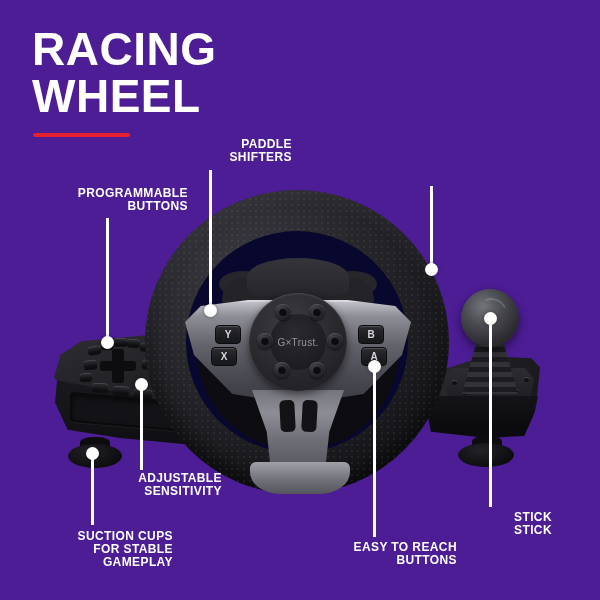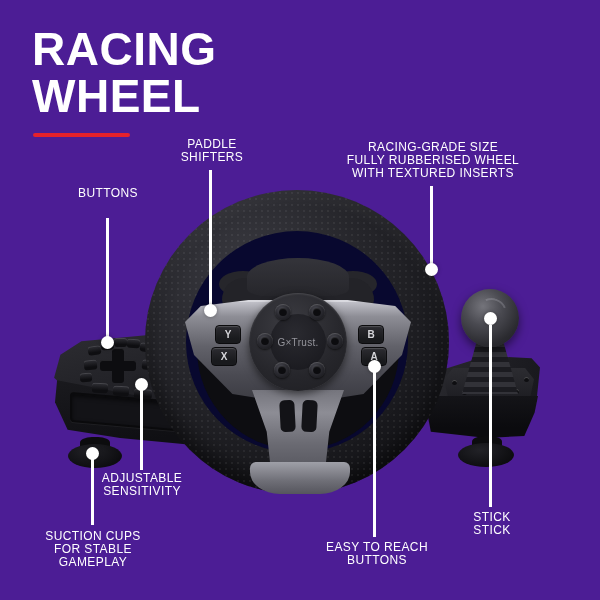--- a/index.html
+++ b/index.html
@@ -7,21 +7,21 @@
          font-family:"Liberation Sans",sans-serif;}
   .stage *{position:absolute;box-sizing:border-box;}
 
   
   .title-line{color:#fff;font-weight:bold;font-size:46px;line-height:47px;letter-spacing:.5px;white-space:nowrap;}
   .red-rule{background:#e6212b;border-radius:2px;}
 
   
   .c-line{width:3px;background:#fff;z-index:6;}
   .c-dot{width:13px;height:13px;border-radius:50%;background:#fff;z-index:6;box-shadow:0 0 4px rgba(0,0,0,.35);}
-  .c-label{color:#fff;font-weight:normal;font-size:12px;line-height:13px;letter-spacing:.4px;text-align:center;z-index:6;}
+  .c-label{color:#fff;font-weight:bold;font-size:12px;line-height:13px;letter-spacing:.4px;text-align:right;z-index:6;}
   .c-label div{position:static;}
 
   
   .rim{left:145px;top:190px;width:304px;height:304px;border-radius:50%;z-index:3;
        background:radial-gradient(circle at 34% 28%, #3a3a41 0%, #26262b 38%, #18181c 70%, #0e0e11 100%);
        box-shadow:inset 0 8px 14px rgba(255,255,255,.05), inset 0 -12px 20px rgba(0,0,0,.55);}
   .rim::after{content:"";position:absolute;left:0;top:0;right:0;bottom:0;border-radius:50%;
        background-image:radial-gradient(rgba(255,255,255,.06) 1px, transparent 1.4px);background-size:6px 6px;}
   .rim-hole{left:186px;top:231px;width:222px;height:222px;border-radius:50%;background:#08082f;z-index:3;}
   .lower-dark{left:197px;top:338px;width:202px;height:112px;background:#0d0d11;z-index:3;
@@ -159,29 +159,25 @@
   <div class="face-btn" style="left:358px;top:325px;">B</div>
   <div class="face-btn" style="left:361px;top:347px;">A</div>
 
   <div class="c-label" style="left:132px;top:138px;width:160px;">
     <div>PADDLE</div>
     <div>SHIFTERS</div>
   </div>
   <div class="c-line" style="left:209px;top:170px;height:136px;"></div>
   <div class="c-dot" style="left:204px;top:304px;"></div>
 
-  <div class="c-label" style="left:333px;top:141px;width:200px;">
-    <div>RACING-GRADE SIZE</div>
-    <div>FULLY RUBBERISED WHEEL</div>
-    <div>WITH TEXTURED INSERTS</div>
-  </div>
   <div class="c-line" style="left:430px;top:186px;height:80px;"></div>
   <div class="c-dot" style="left:425px;top:263px;"></div>
 
   <div class="c-label" style="left:28px;top:187px;width:160px;">
+    <div>PROGRAMMABLE</div>
     <div>BUTTONS</div>
   </div>
   <div class="c-line" style="left:106px;top:218px;height:120px;"></div>
   <div class="c-dot" style="left:101px;top:336px;"></div>
 
   <div class="c-dot" style="left:135px;top:378px;"></div>
   <div class="c-line" style="left:140px;top:390px;height:80px;"></div>
   <div class="c-label" style="left:62px;top:472px;width:160px;">
     <div>ADJUSTABLE</div>
     <div>SENSITIVITY</div>

